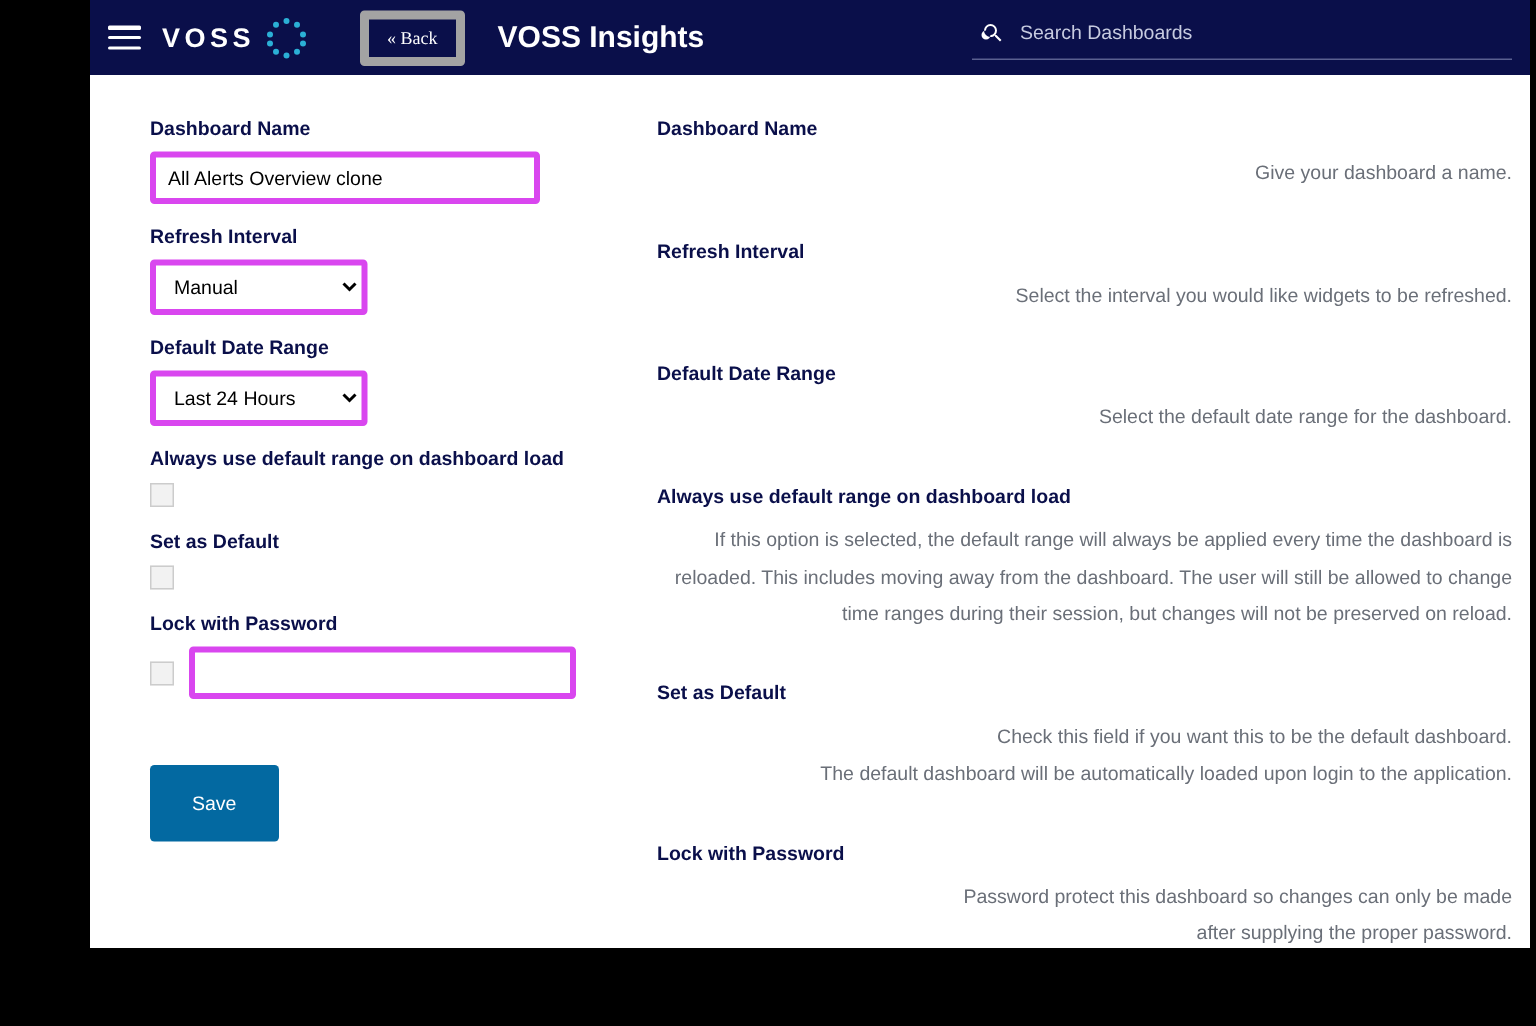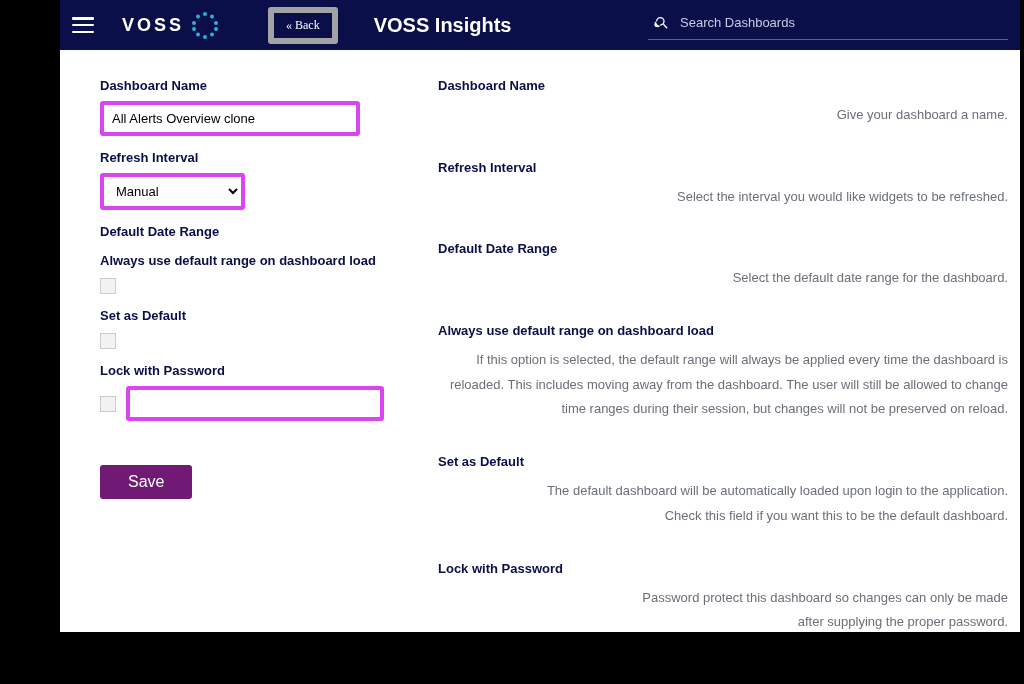--- a/index.html
+++ b/index.html
@@ -17,21 +17,21 @@
     margin-left: 60px;
     position: relative;
     overflow: hidden;
   }
   .header {
     background: #0a0f4a;
     height: 50px;
     display: flex;
     align-items: center;
     padding: 0 12px;
-    gap: 28px;
+    gap: 14px;
     color: #fff;
   }
   .hamburger {
     width: 22px;
     height: 16px;
     display: flex;
     flex-direction: column;
     justify-content: space-between;
     cursor: pointer;
   }
@@ -119,25 +119,25 @@
     width: 16px;
     height: 16px;
     border: 1px solid #ccc;
     background: #f2f2f2;
     display: inline-block;
     vertical-align: middle;
   }
   .pw-row { display: flex; align-items: center; gap: 10px; }
   .pw-row .text-input { width: 258px; }
   .save-btn {
-    background: #701a75;
+    background: #0369a1;
     color: #fff;
     border: none;
-    padding: 8px 28px;
-    font-size: 16px;
+    padding: 18px 28px;
+    font-size: 13px;
     border-radius: 3px;
     cursor: pointer;
     margin-top: 30px;
   }
 
   .help-section { margin-bottom: 32px; }
   .help-title {
     font-size: 13px;
     font-weight: bold;
     color: #0a0f4a;
@@ -201,20 +201,23 @@
 
       <div class="form-group">
         <label class="form-label">Refresh Interval</label>
         <select class="select-input">
           <option>Manual</option>
         </select>
       </div>
 
       <div class="form-group">
         <label class="form-label">Default Date Range</label>
+        <select class="select-input">
+          <option>Last 24 Hours</option>
+        </select>
       </div>
 
       <div class="form-group">
         <label class="form-label">Always use default range on dashboard load</label>
         <span class="checkbox"></span>
       </div>
 
       <div class="form-group">
         <label class="form-label">Set as Default</label>
         <span class="checkbox"></span>
@@ -243,22 +246,22 @@
       <div class="help-section">
         <div class="help-title">Default Date Range</div>
         <div class="help-text">Select the default date range for the dashboard.</div>
       </div>
       <div class="help-section">
         <div class="help-title">Always use default range on dashboard load</div>
         <div class="help-text">If this option is selected, the default range will always be applied every time the dashboard is reloaded. This includes moving away from the dashboard. The user will still be allowed to change time ranges during their session, but changes will not be preserved on reload.</div>
       </div>
       <div class="help-section">
         <div class="help-title">Set as Default</div>
+        <div class="help-text">Check this field if you want this to be the default dashboard.</div>
         <div class="help-text">The default dashboard will be automatically loaded upon login to the application.</div>
-        <div class="help-text">Check this field if you want this to be the default dashboard.</div>
       </div>
       <div class="help-section">
         <div class="help-title">Lock with Password</div>
         <div class="help-text">Password protect this dashboard so changes can only be made</div>
         <div class="help-text">after supplying the proper password.</div>
       </div>
     </div>
   </div>
 </div>
 

